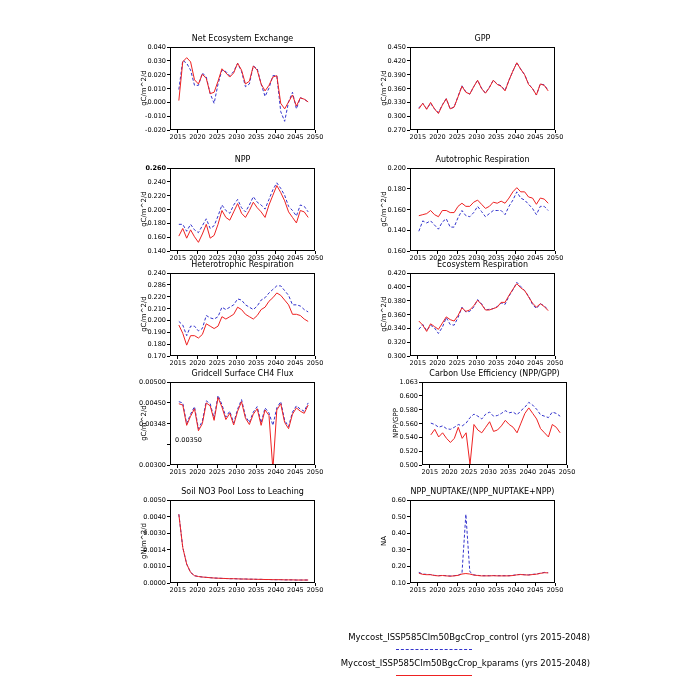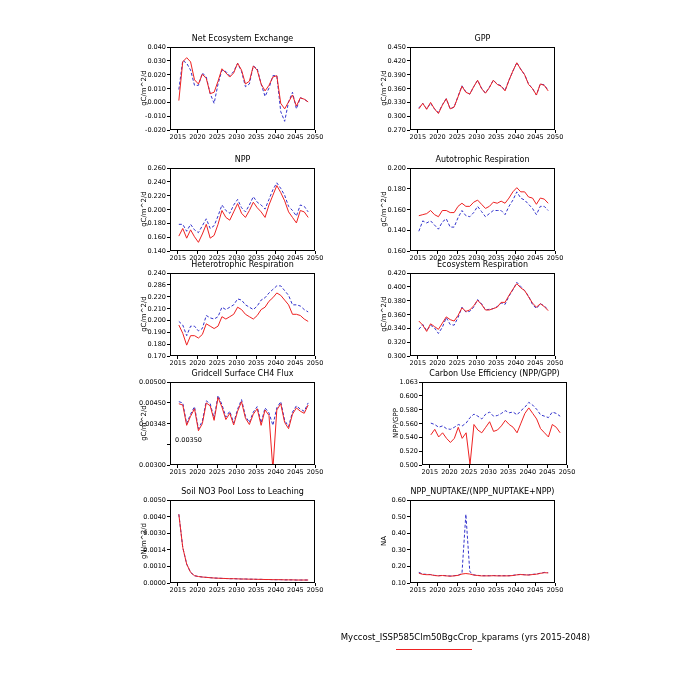--- a/index.html
+++ b/index.html
@@ -147,21 +147,21 @@
         <div class="ytick" style="top: 69.1667px; left: -38px; width: 34px;">0.160</div>
         <div class="tickmark" style="left: -3px; top: 68.6667px; width: 3px; height: 1px;"></div>
         <div class="ytick" style="top: 55.3333px; left: -38px; width: 34px;">0.180</div>
         <div class="tickmark" style="left: -3px; top: 54.8333px; width: 3px; height: 1px;"></div>
         <div class="ytick" style="top: 41.5px; left: -38px; width: 34px;">0.200</div>
         <div class="tickmark" style="left: -3px; top: 41px; width: 3px; height: 1px;"></div>
         <div class="ytick" style="top: 27.6667px; left: -38px; width: 34px;">0.220</div>
         <div class="tickmark" style="left: -3px; top: 27.1667px; width: 3px; height: 1px;"></div>
         <div class="ytick" style="top: 13.8333px; left: -38px; width: 34px;">0.240</div>
         <div class="tickmark" style="left: -3px; top: 13.3333px; width: 3px; height: 1px;"></div>
-        <div class="ytick" style="top: 0px; left: -38px; width: 34px;">0.260</div>
+        <div class="ytick" style="top: 0px; left: -38px; width: 34px; font-weight: bold;">0.260</div>
         <div class="tickmark" style="left: -3px; top: -0.5px; width: 3px; height: 1px;"></div>
         <div class="xtick" style="left: 7.83784px; top: 86px;">2015</div>
         <div class="tickmark" style="left: 7.33784px; top: 83px; width: 1px; height: 3px;"></div>
         <div class="xtick" style="left: 27.4324px; top: 86px;">2020</div>
         <div class="tickmark" style="left: 26.9324px; top: 83px; width: 1px; height: 3px;"></div>
         <div class="xtick" style="left: 47.027px; top: 86px;">2025</div>
         <div class="tickmark" style="left: 46.527px; top: 83px; width: 1px; height: 3px;"></div>
         <div class="xtick" style="left: 66.6216px; top: 86px;">2030</div>
         <div class="tickmark" style="left: 66.1216px; top: 83px; width: 1px; height: 3px;"></div>
         <div class="xtick" style="left: 86.2162px; top: 86px;">2035</div>
@@ -439,17 +439,21 @@
         <div class="xtick" style="left: 105.811px; top: 86px;">2040</div>
         <div class="tickmark" style="left: 105.311px; top: 83px; width: 1px; height: 3px;"></div>
         <div class="xtick" style="left: 125.405px; top: 86px;">2045</div>
         <div class="tickmark" style="left: 124.905px; top: 83px; width: 1px; height: 3px;"></div>
         <div class="xtick" style="left: 145px; top: 86px;">2050</div>
         <div class="tickmark" style="left: 144.5px; top: 83px; width: 1px; height: 3px;"></div>
       </div>
     </div>
   <div class="legend" id="legend" style="left: 300px; top: 632px; width: 290px;">
       <div class="legend-row">
+        <div class="legend-label">Myccost_ISSP585Clm50BgcCrop_control (yrs 2015-2048)</div>
+        <div class="legend-line" style="border-top: 1px dashed rgb(51, 51, 204);"></div>
+      </div>
+      <div class="legend-row">
         <div class="legend-label">Myccost_ISSP585Clm50BgcCrop_kparams (yrs 2015-2048)</div>
         <div class="legend-line" style="border-top: 1px solid rgb(238, 34, 34);"></div>
       </div>
     </div>
 </div>
 
 </body></html>

